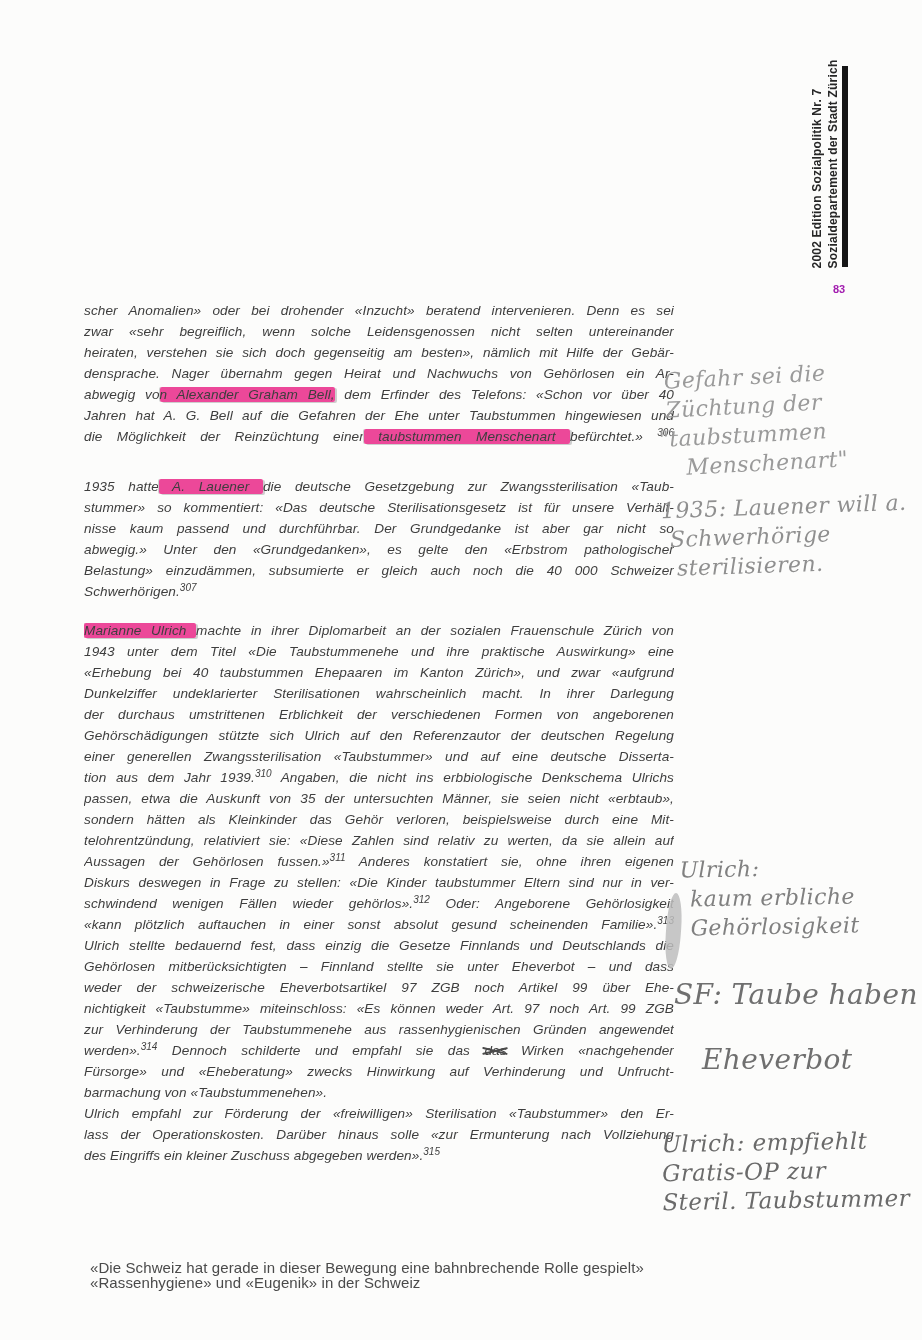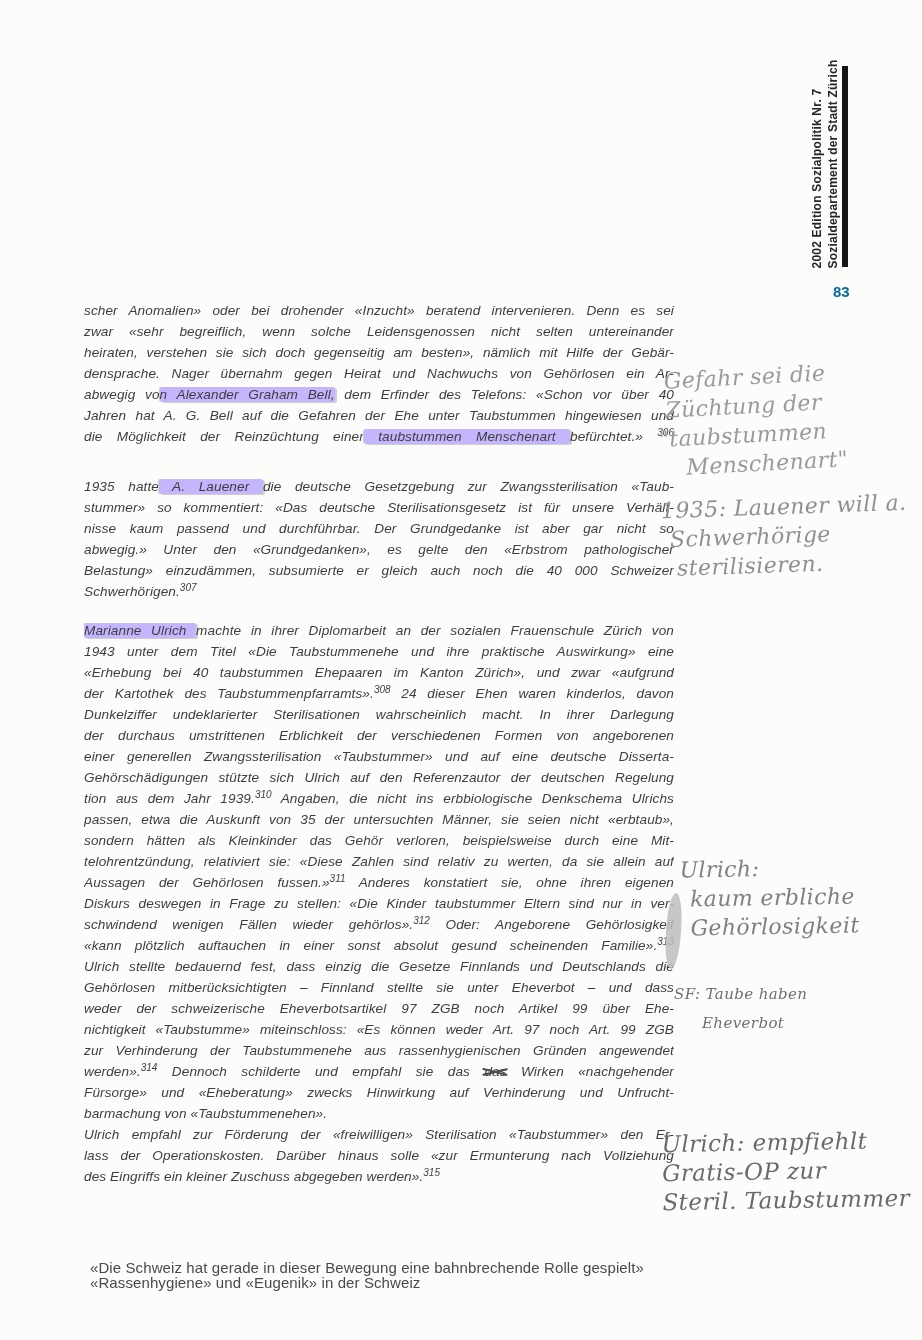--- a/index.html
+++ b/index.html
@@ -9,51 +9,51 @@
   
   .textcol{position:absolute;left:84px;top:300px;width:590px;color:#3e3e3e;
            font-size:13.6px;font-style:italic;}
   .para{margin:0;}
   .para.p1{margin-bottom:29px;}
   .para.p2{margin-bottom:18px;}
   .tline{height:21px;line-height:21px;text-align:justify;text-align-last:justify;
          white-space:nowrap;overflow:hidden;letter-spacing:.1px;}
   .tline.short{text-align-last:left;}
   sup{font-size:10px;vertical-align:5px;line-height:0;letter-spacing:0;}
-  .hl{background:#c4b5fd;border-radius:2px;box-shadow:2px 1px 0 #cecece,-1px 0 0 #cecece;}
+  .hl{background:#ec4899;border-radius:2px;box-shadow:2px 1px 0 #cecece,-1px 0 0 #cecece;}
   .strike{position:relative;}
   .strike::before,.strike::after{content:"";position:absolute;left:-2px;right:-2px;
          top:46%;height:1.6px;background:#4a4a4a;border-radius:2px;}
   .strike::before{transform:rotate(14deg);}
   .strike::after{transform:rotate(-13deg);}
   
   .vheader{position:absolute;left:825px;top:164px;
            transform:translate(-50%,-50%) rotate(-90deg);
            font-weight:bold;font-size:12px;line-height:16px;color:#262626;
            white-space:nowrap;letter-spacing:.2px;}
   .vbar{position:absolute;left:842px;top:66px;width:6px;height:201px;background:#161616;}
-  .pagenum{position:absolute;left:833px;top:283px;font-weight:bold;font-size:15px;color:#0369a1;}
+  .pagenum{position:absolute;left:833px;top:283px;font-weight:bold;font-size:11px;color:#a21caf;}
   
   .footer{position:absolute;left:90px;top:1260px;font-size:15px;line-height:15px;
           color:#4a4a4a;letter-spacing:.1px;}
   
   .note{position:absolute;font-family:"DejaVu Serif",serif;font-style:italic;
         font-size:22px;line-height:29px;letter-spacing:.4px;white-space:nowrap;}
   .nline{height:29px;}
   .note1{left:666px;top:362px;color:#9a9a9a;transform:rotate(-3deg);}
   .note1 .nl3{margin-left:-8px;}
   .note1 .nl4{margin-left:18px;}
   .note2{left:662px;top:492px;color:#8f8f8f;transform:rotate(-2deg);}
   .note2 .nl2{margin-left:8px;}
   .note2 .nl3{margin-left:14px;}
   .note3{left:680px;top:854px;color:#808080;transform:rotate(-1deg);}
   .note3 .nl2{margin-left:10px;}
   .note3 .nl3{margin-left:10px;}
-  .note4{left:674px;top:980px;color:#6f6f6f;font-size:15px;}
-  .note4 .nl2{margin-left:28px;}
+  .note4{left:674px;top:980px;color:#6f6f6f;font-size:28px;}
+  .note4 .nl2{margin-left:28px;margin-top:36px;}
   .note5{left:662px;top:1128px;color:#6a6a6a;font-size:23px;transform:rotate(-1deg);}
   .swash{position:absolute;left:666px;top:893px;width:15px;height:76px;
          background:#bdbdbd;border-radius:50%/46%;transform:rotate(4deg);opacity:.85;}
 </style>
 </head>
 <body>
 
 <div class="page">
 
   <div class="vheader">
@@ -78,25 +78,24 @@
         <div class="tline"><span>stummer» so kommentiert: «Das deutsche Sterilisationsgesetz ist für unsere Verhält-</span></div>
         <div class="tline"><span>nisse kaum passend und durchführbar. Der Grundgedanke ist aber gar nicht so</span></div>
         <div class="tline"><span>abwegig.» Unter den «Grundgedanken», es gelte den «Erbstrom pathologischer</span></div>
         <div class="tline"><span>Belastung» einzudämmen, subsumierte er gleich auch noch die 40 000 Schweizer</span></div>
         <div class="tline short"><span>Schwerhörigen.</span><sup>307</sup></div>
       </div>
       <div class="para p3">
         <div class="tline"><span class="hl">Marianne Ulrich </span><span>machte in ihrer Diplomarbeit an der sozialen Frauenschule Zürich von</span></div>
         <div class="tline"><span>1943 unter dem Titel «Die Taubstummenehe und ihre praktische Auswirkung» eine</span></div>
         <div class="tline"><span>«Erhebung bei 40 taubstummen Ehepaaren im Kanton Zürich», und zwar «aufgrund</span></div>
-        <div class="tline"><span>der Kartothek des Taubstummenpfarramts».</span><sup>308</sup><span> 24 dieser Ehen waren kinderlos, davon</span></div>
         <div class="tline"><span>Dunkelziffer undeklarierter Sterilisationen wahrscheinlich macht. In ihrer Darlegung</span></div>
         <div class="tline"><span>der durchaus umstrittenen Erblichkeit der verschiedenen Formen von angeborenen</span></div>
+        <div class="tline"><span>Gehörschädigungen stützte sich Ulrich auf den Referenzautor der deutschen Regelung</span></div>
         <div class="tline"><span>einer generellen Zwangssterilisation «Taubstummer» und auf eine deutsche Disserta-</span></div>
-        <div class="tline"><span>Gehörschädigungen stützte sich Ulrich auf den Referenzautor der deutschen Regelung</span></div>
         <div class="tline"><span>tion aus dem Jahr 1939.</span><sup>310</sup><span> Angaben, die nicht ins erbbiologische Denkschema Ulrichs</span></div>
         <div class="tline"><span>passen, etwa die Auskunft von 35 der untersuchten Männer, sie seien nicht «erbtaub»,</span></div>
         <div class="tline"><span>sondern hätten als Kleinkinder das Gehör verloren, beispielsweise durch eine Mit-</span></div>
         <div class="tline"><span>telohrentzündung, relativiert sie: «Diese Zahlen sind relativ zu werten, da sie allein auf</span></div>
         <div class="tline"><span>Aussagen der Gehörlosen fussen.»</span><sup>311</sup><span> Anderes konstatiert sie, ohne ihren eigenen</span></div>
         <div class="tline"><span>Diskurs deswegen in Frage zu stellen: «Die Kinder taubstummer Eltern sind nur in ver-</span></div>
         <div class="tline"><span>schwindend wenigen Fällen wieder gehörlos».</span><sup>312</sup><span> Oder: Angeborene Gehörlosigkeit</span></div>
         <div class="tline"><span>«kann plötzlich auftauchen in einer sonst absolut gesund scheinenden Familie».</span><sup>313</sup></div>
         <div class="tline"><span>Ulrich stellte bedauernd fest, dass einzig die Gesetze Finnlands und Deutschlands die</span></div>
         <div class="tline"><span>Gehörlosen mitberücksichtigten – Finnland stellte sie unter Eheverbot – und dass</span></div>

